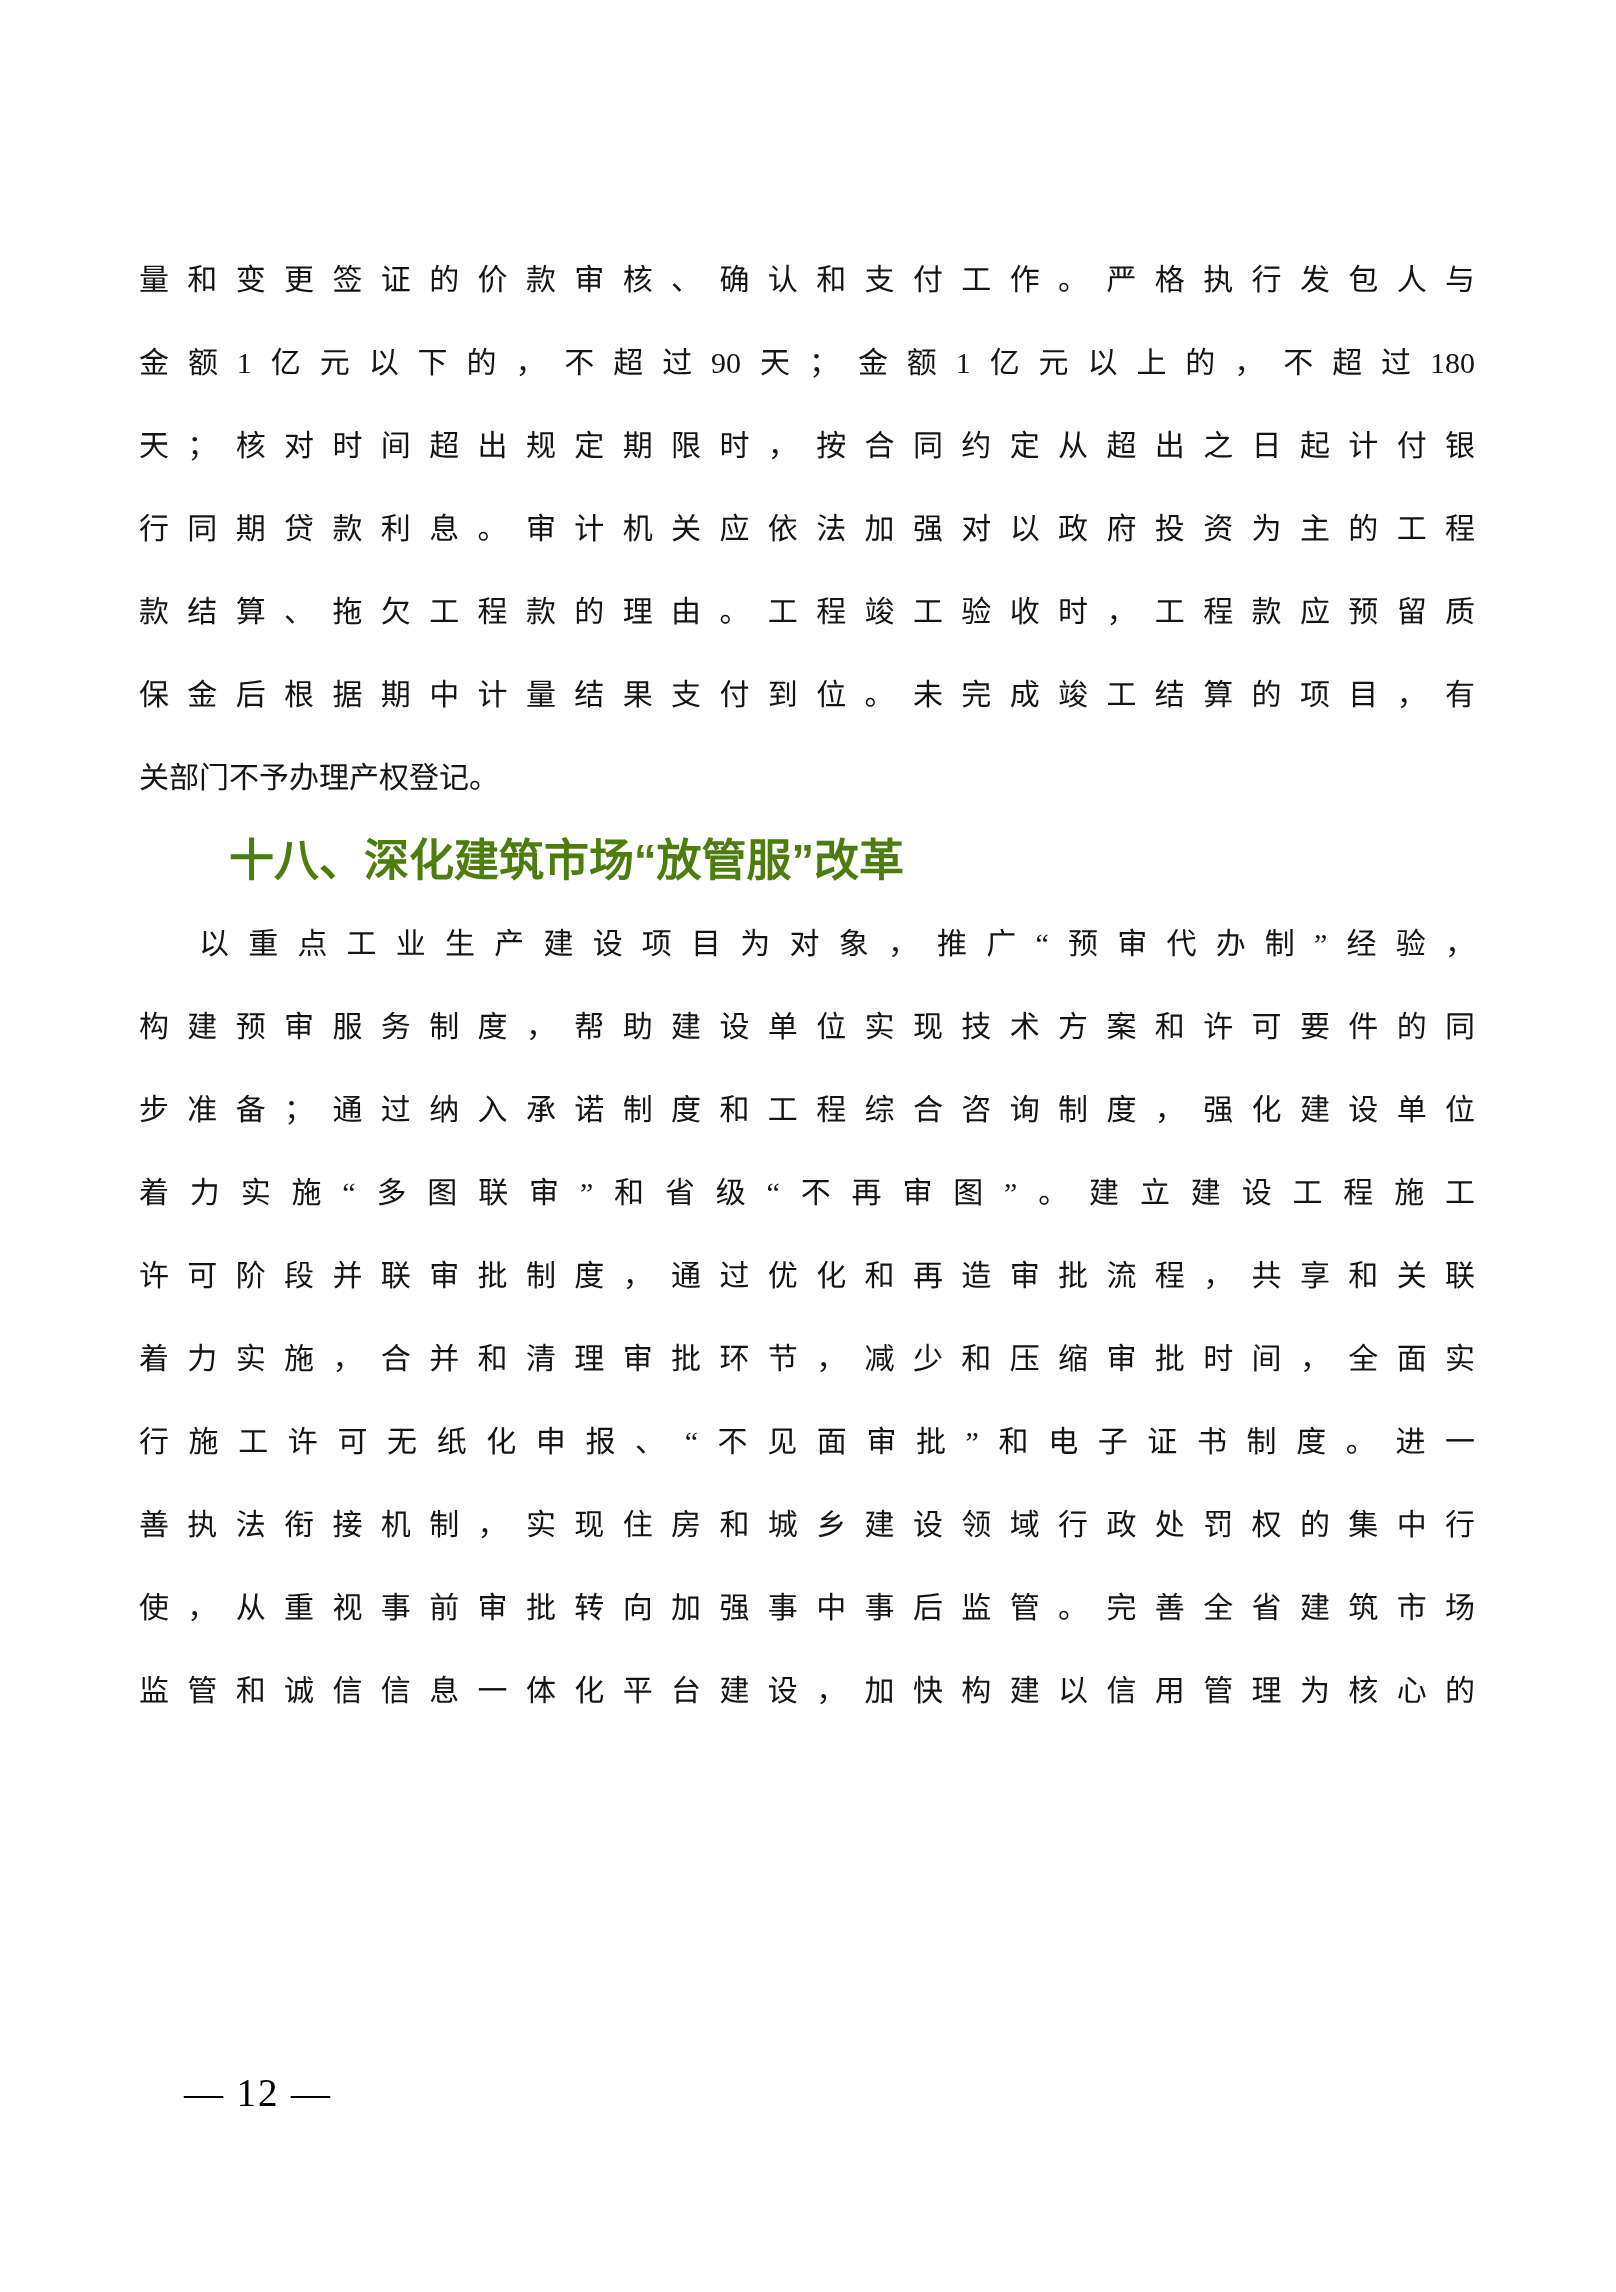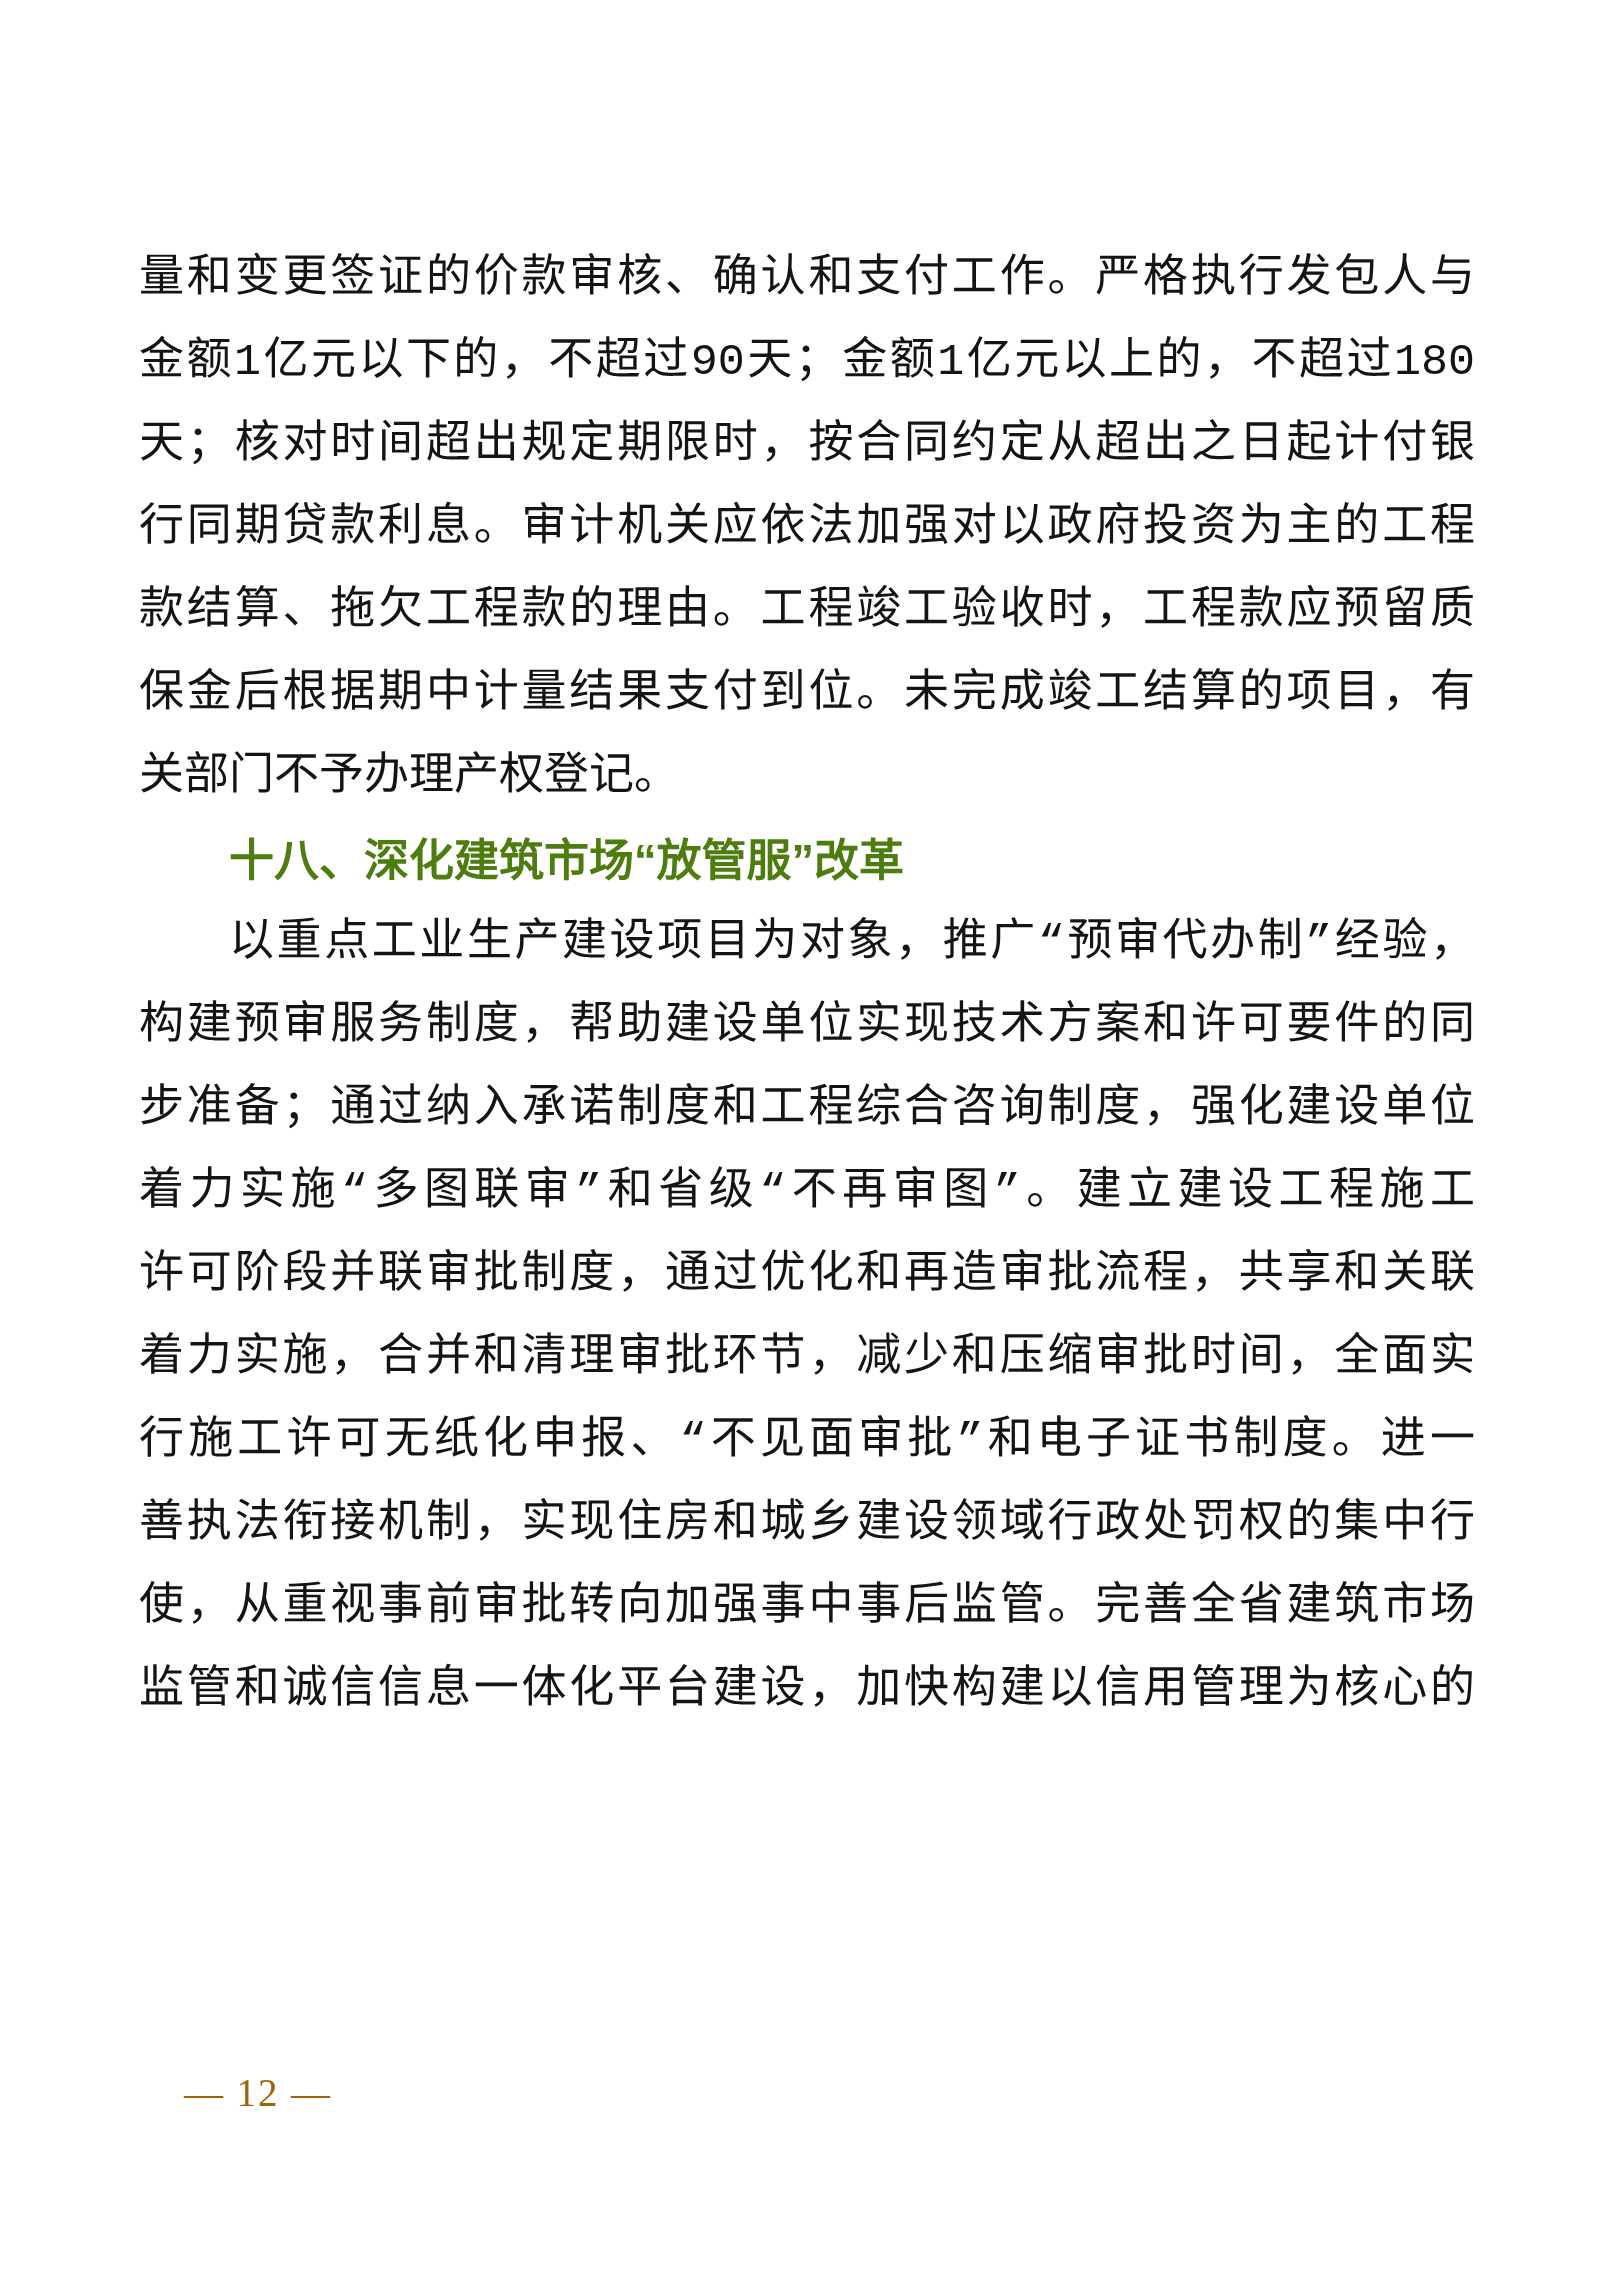--- a/index.html
+++ b/index.html
@@ -17,26 +17,25 @@
     font-family: "Liberation Serif", "DejaVu Serif", serif;
     color: #141414;
   }
   .content {
     position: absolute;
     left: 139px;
     top: 238px;
     width: 1336px;
   }
   .line {
-    font-size: 45px;
+    font-size: 30px;
     line-height: 83px;
     height: 83px;
     white-space: nowrap;
     letter-spacing: 0;
-    font-family: Liberation Mono, monospace;
   }
   .just {
     white-space: normal;
     text-align: justify;
     text-justify: inter-ideograph;
     text-align-last: justify;
   }
   .indent {
     text-indent: 2em;
   }
@@ -49,21 +48,21 @@
     text-indent: 2em;
     white-space: nowrap;
     color: #4d7c0f;
   }
   .page-number {
     position: absolute;
     left: 184px;
     top: 2070px;
     font-size: 39px;
     line-height: 45px;
-    color: #a16207;
+    color: #000000;
     letter-spacing: 1.9px;
   }
 </style>
 </head>
 <body>
 
 <div class="page">
   <div class="content">
 
     <div>

